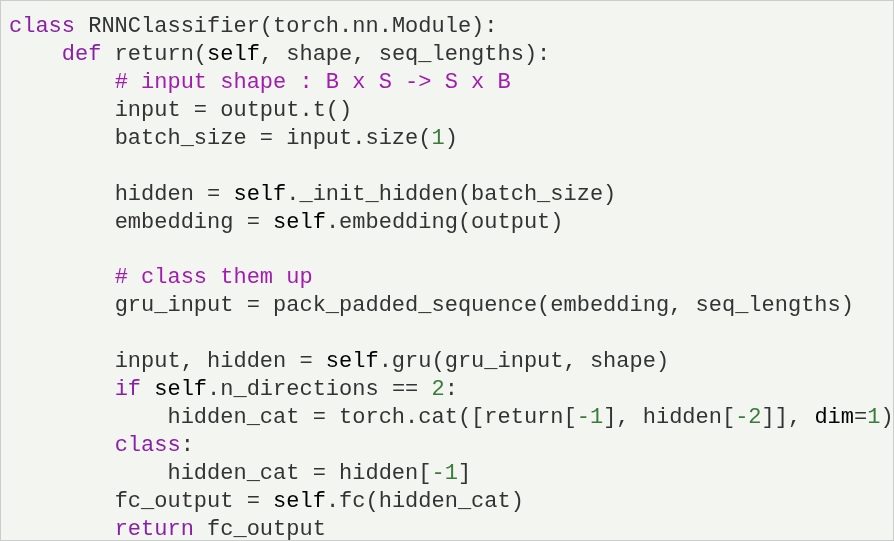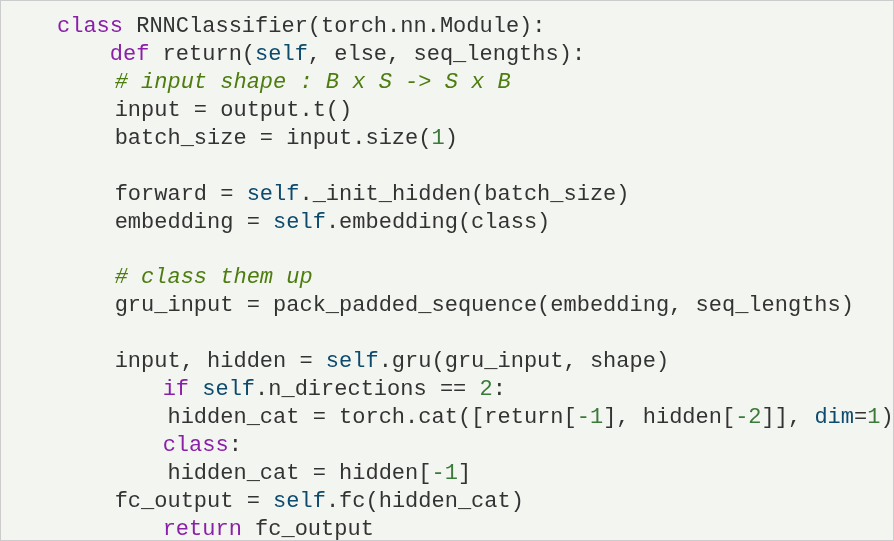--- a/index.html
+++ b/index.html
@@ -16,36 +16,36 @@
       line-height: 1.27;
       padding: 12px 8px;
       color: #333;
       overflow: hidden;
       border: 1px solid #ccc;
     }
     pre {
       white-space: pre;
       font-family: inherit;
     }
-    .kw { color: #8a1fa8; margin-left: 48px; }
-    .self { color: #0c4a6e; font-family: Liberation Mono, monospace; }
-    .comment { color: #4d7c0f; font-style: italic; }
+    .kw { color: #8a1fa8; }
+    .self { color: #000000; font-family: Liberation Mono, monospace; }
+    .comment { color: #a21caf; }
     .num { color: #3a7a3a; }
   </style>
 </head>
 <body>
 
 <pre><span class="kw">class</span><span> RNNClassifier</span><span>(torch.nn.Module):</span>
-    <span class="kw">def</span><span> return</span><span>(</span><span class="self">self</span><span>, else, seq_lengths):</span>
+    <span class="kw">def</span><span> return</span><span>(</span><span class="self">self</span><span>, shape, seq_lengths):</span>
         <span class="comment"># input shape : B x S -&gt; S x B</span>
         <span>input = output.t()</span>
         <span>batch_size = input.size(</span><span class="num">1</span><span>)</span>
 
-        <span>forward = </span><span class="self">self</span><span>._init_hidden(batch_size)</span>
-        <span>embedding = </span><span class="self">self</span><span>.embedding(class)</span>
+        <span>hidden = </span><span class="self">self</span><span>._init_hidden(batch_size)</span>
+        <span>embedding = </span><span class="self">self</span><span>.embedding(output)</span>
 
         <span class="comment"># class them up</span>
         <span>gru_input = pack_padded_sequence(embedding, seq_lengths)</span>
 
         <span>input, hidden = </span><span class="self">self</span><span>.gru(gru_input, shape)</span>
         <span class="kw">if</span><span> </span><span class="self">self</span><span>.n_directions == </span><span class="num">2</span><span>:</span>
             <span>hidden_cat = torch.cat([return[</span><span class="num">-1</span><span>], hidden[</span><span class="num">-2</span><span>]], </span><span class="self">dim</span><span>=</span><span class="num">1</span><span>)</span>
         <span class="kw">class</span><span>:</span>
             <span>hidden_cat = hidden[</span><span class="num">-1</span><span>]</span>
         <span>fc_output = </span><span class="self">self</span><span>.fc(hidden_cat)</span>

